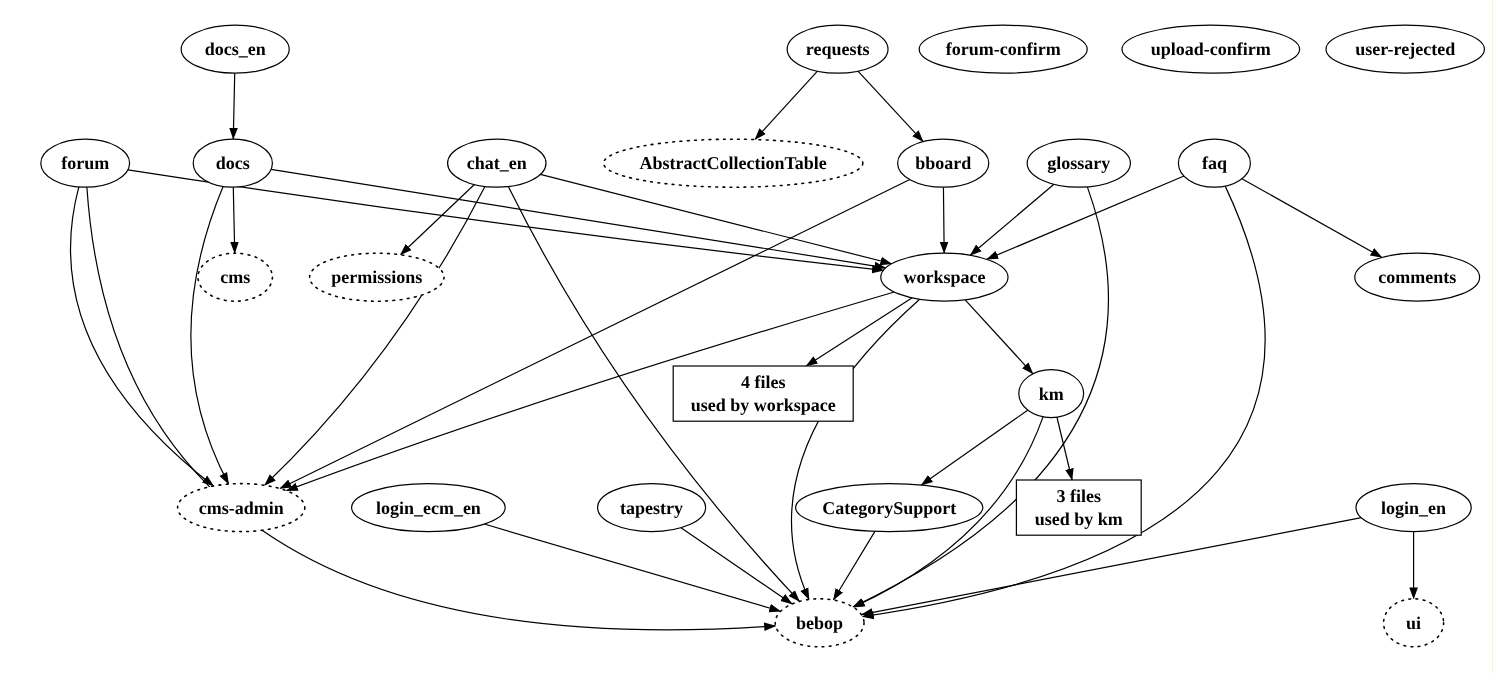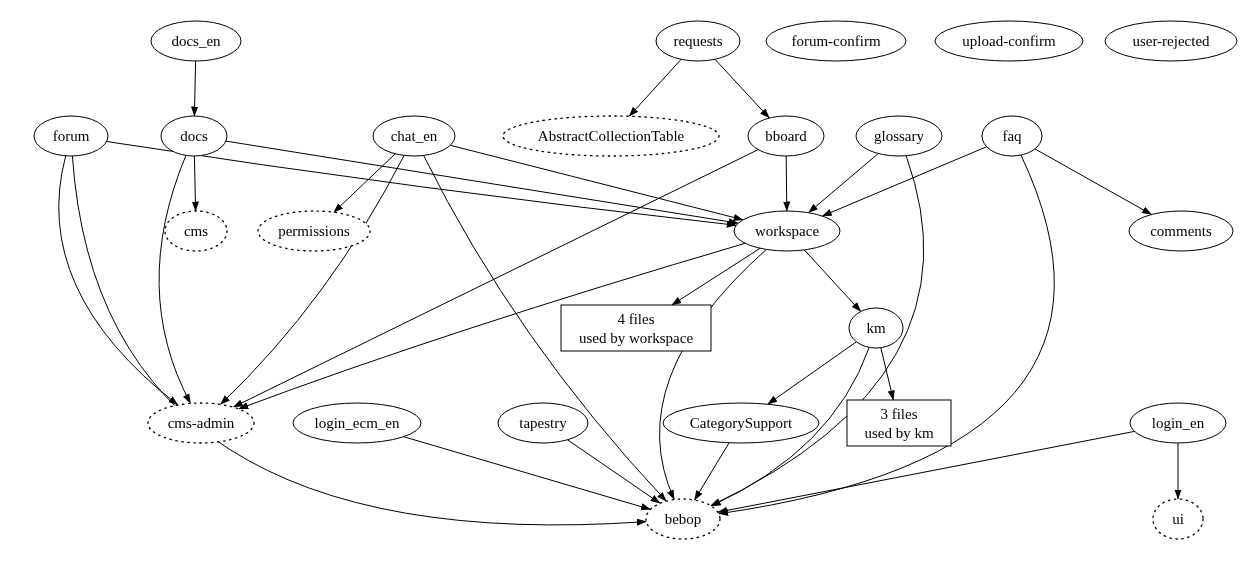--- a/index.html
+++ b/index.html
@@ -6,20 +6,21 @@
     margin: 0;
     padding: 0;
     background: #ffffff;
   }
   .graph-wrap {
     position: relative;
     width: 1244px;
     height: 561px;
     background: #bef264;
     overflow: hidden;
+    font-weight: bold;
   }
   svg { display: block; }
   .edge {
     fill: none;
     stroke: #000000;
     stroke-width: 1;
   }
   .node-shape {
     fill: #ffffff;
     stroke: #000000;

